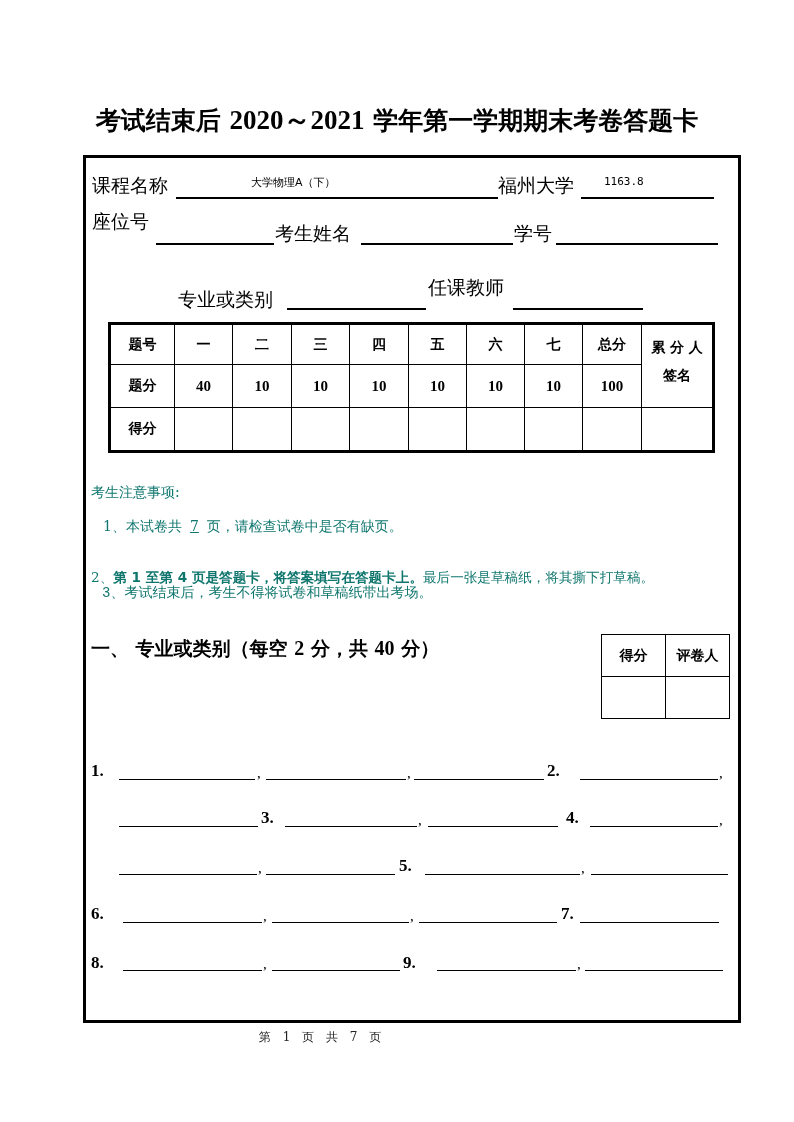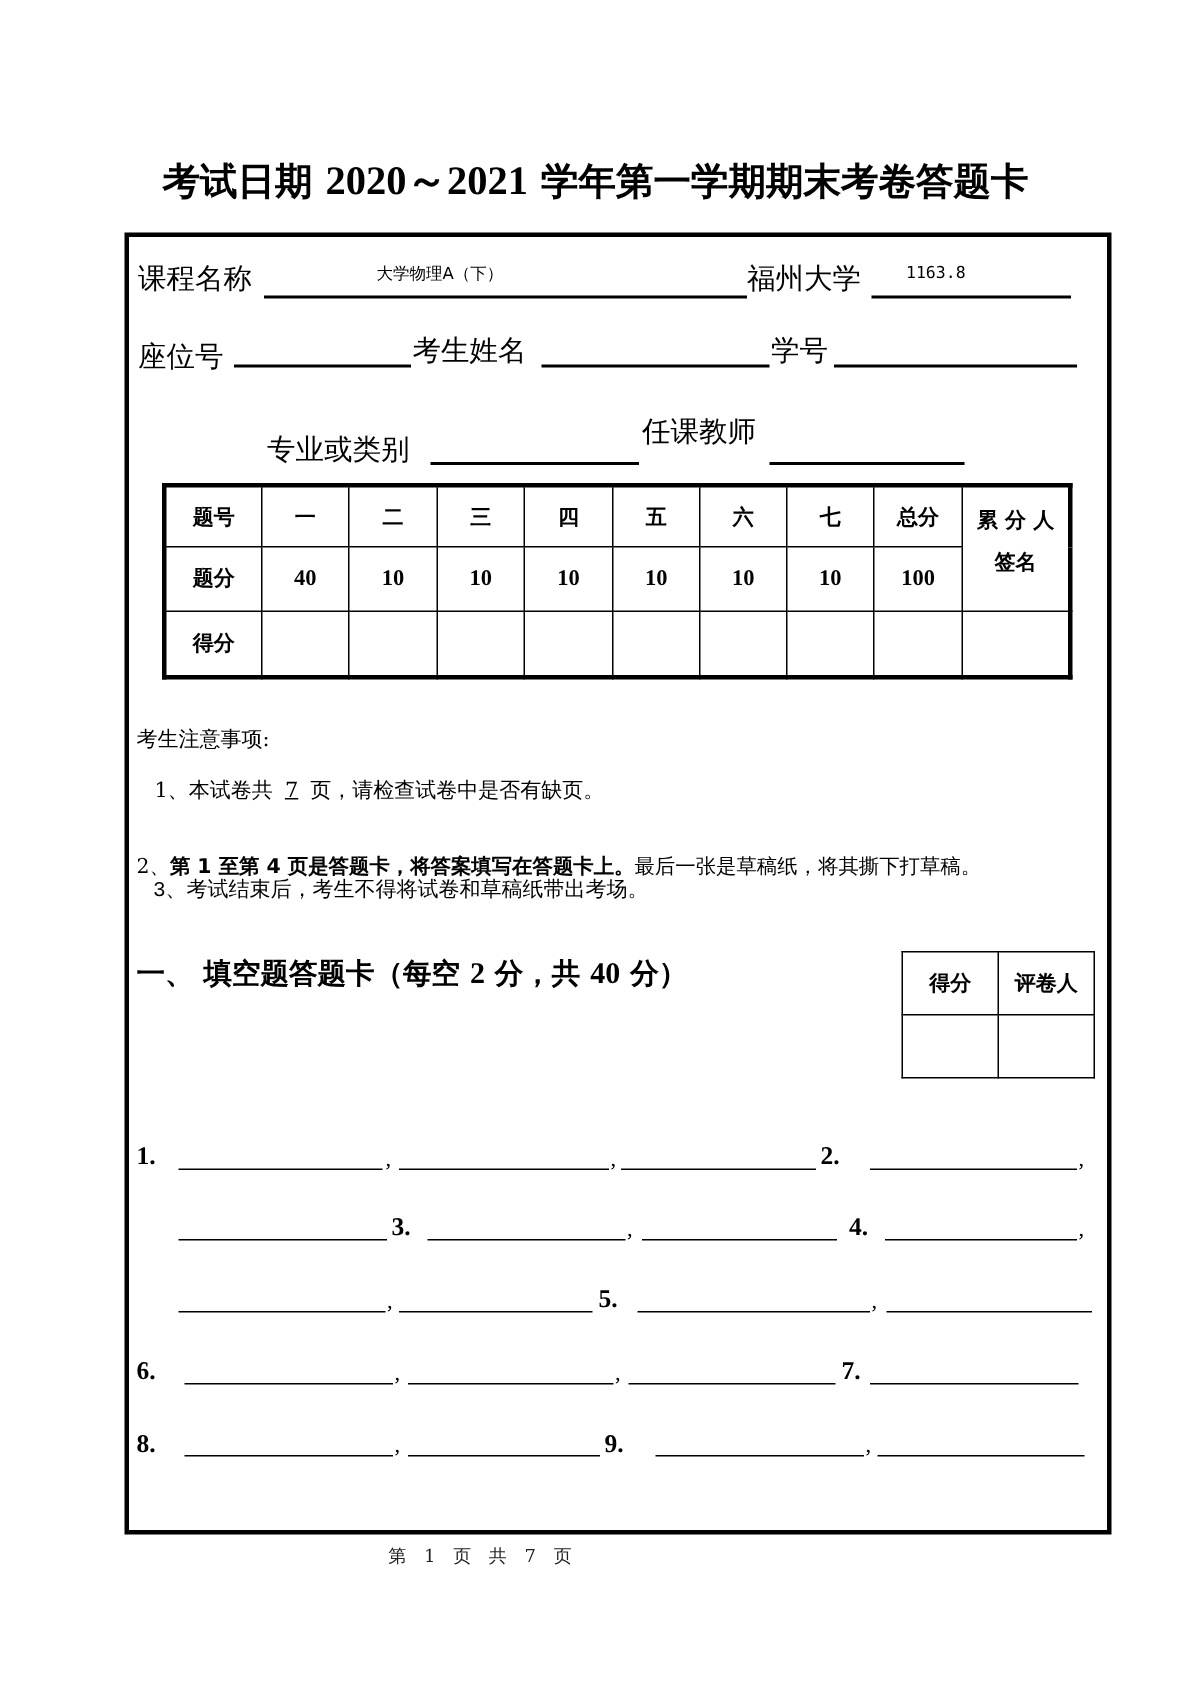--- a/index.html
+++ b/index.html
@@ -12,53 +12,53 @@
   .title .num { font-family: "Liberation Serif", serif; font-size: 27px; }
   .frame { left: 83px; top: 155px; width: 652px; height: 862px; border: 3px solid #000; box-sizing: content-box; }
   .lbl { font-family: "DejaVu Sans", sans-serif; font-size: 19px; white-space: nowrap; }
   .uline { border-bottom: 2px solid #000; height: 0; }
   .fill-val { font-family: "DejaVu Sans Mono", "Liberation Mono", monospace; font-size: 11px; white-space: nowrap; }
   table.scores { position: absolute; left: 108px; top: 322px; width: 604px; height: 128px;
                  border-collapse: collapse; border: 3px solid #000; table-layout: fixed; }
   table.scores td { border: 1px solid #000; text-align: center; vertical-align: middle;
                     font-family: "DejaVu Sans", sans-serif; font-weight: bold; font-size: 14px; padding: 0; }
   table.scores td.n { font-family: "Liberation Serif", serif; font-size: 15px; }
-  .notes { font-family: "DejaVu Serif", serif; font-size: 14px; white-space: nowrap; color: #000000; }
+  .notes { font-family: "DejaVu Serif", serif; font-size: 14px; white-space: nowrap; color: #0f766e; }
   .notes b { font-family: "DejaVu Sans", sans-serif; font-weight: bold; }
   .sec-title { font-family: "DejaVu Sans", sans-serif; font-weight: bold; font-size: 19px; white-space: nowrap; }
   .sec-title .n { font-family: "Liberation Serif", serif; font-size: 20px; }
   table.grader { position: absolute; left: 601px; top: 634px; width: 129px; height: 84px;
                  border-collapse: collapse; table-layout: fixed; border: 1px solid #000; }
   table.grader td { border: 1px solid #000; text-align: center; vertical-align: middle;
                     font-family: "DejaVu Sans", sans-serif; font-weight: bold; font-size: 14px; }
   .qnum { font-family: "Liberation Serif", serif; font-weight: bold; font-size: 17px; white-space: nowrap; }
   .blank { border-bottom: 1px solid #000; height: 0; }
   .comma { font-family: "Liberation Serif", serif; font-size: 15px; }
   .footer { left: 0; width: 644px; top: 1029px; text-align: center;
             font-family: "DejaVu Serif", serif; font-size: 12px; letter-spacing: 4px; color: #222; }
 </style>
 </head>
 <body>
 
 <div class="abs title">
-  <span>考试日期</span>
+  <span>考试结束后</span>
   <span class="num">2020～2021</span>
   <span>学年第一学期期末考卷答题卡</span>
 </div>
 
 <div class="abs frame"></div>
 
 <div class="abs lbl" style="left:92px; top:173px;">课程名称</div>
 <div class="abs uline" style="left:176px; top:197px; width:322px;"></div>
 <div class="abs fill-val" style="left:251px; top:175px; font-family:'DejaVu Sans',sans-serif;">大学物理A（下）</div>
 <div class="abs lbl" style="left:498px; top:173px;">福州大学</div>
 <div class="abs uline" style="left:581px; top:197px; width:133px;"></div>
 <div class="abs fill-val" style="left:604px; top:175px;">1163.8</div>
 
-<div class="abs lbl" style="left:92px; top:225px;">座位号</div>
+<div class="abs lbl" style="left:92px; top:209px;">座位号</div>
 <div class="abs uline" style="left:156px; top:243px; width:118px;"></div>
 <div class="abs lbl" style="left:275px; top:221px;">考生姓名</div>
 <div class="abs uline" style="left:361px; top:243px; width:152px;"></div>
 <div class="abs lbl" style="left:514px; top:221px;">学号</div>
 <div class="abs uline" style="left:556px; top:243px; width:162px;"></div>
 
 <div class="abs lbl" style="left:178px; top:287px;">专业或类别</div>
 <div class="abs uline" style="left:287px; top:308px; width:139px;"></div>
 <div class="abs lbl" style="left:428px; top:275px;">任课教师</div>
 <div class="abs uline" style="left:513px; top:308px; width:130px;"></div>
@@ -121,21 +121,21 @@
 <div class="abs notes" style="left:91px; top:484px;">考生注意事项:</div>
 <div class="abs notes" style="left:103px; top:518px;">
   <span>1、本试卷共</span><span style="text-decoration:underline; padding:0 8px;">7</span><span>页，请检查试卷中是否有缺页。</span>
 </div>
 <div class="abs notes" style="left:91px; top:569px; font-size:13.6px;">
   <span>2、</span><b>第 1 至第 4 页是答题卡，将答案填写在答题卡上。</b><span>最后一张是草稿纸，将其撕下打草稿。</span>
 </div>
 <div class="abs notes" style="left:102px; top:584px;font-family:Liberation Mono, monospace;">3、考试结束后，考生不得将试卷和草稿纸带出考场。</div>
 
 <div class="abs sec-title" style="left:91px; top:636px;">
-  <span>一、 填空题答题卡（每空</span>
+  <span>一、 专业或类别（每空</span>
   <span class="n">2</span>
   <span>分，共</span>
   <span class="n">40</span>
   <span>分）</span>
 </div>
 
 <table class="grader">
   <tbody>
       <tr style="height:42px">
     <td>得分</td>

